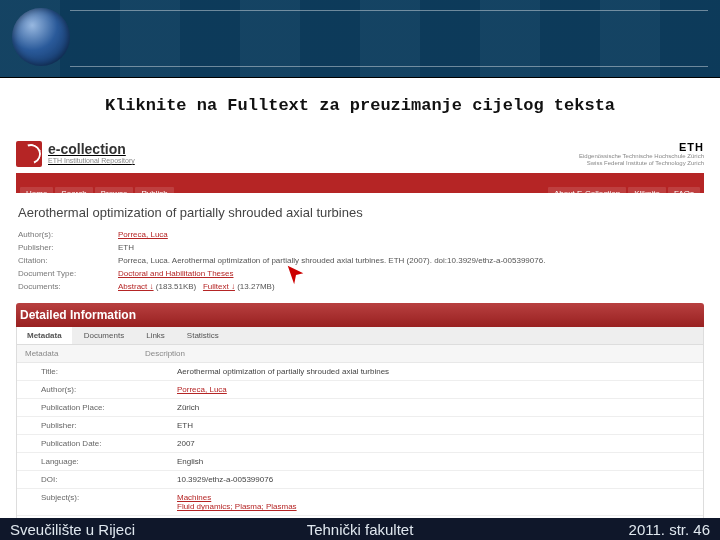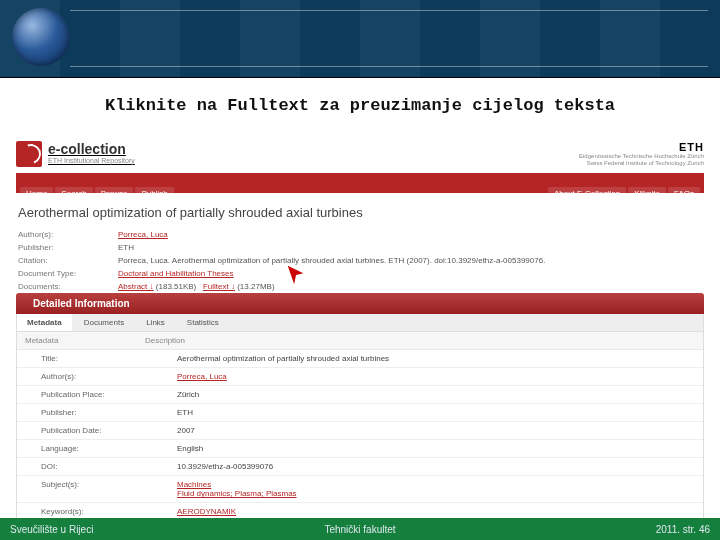--- a/index.html
+++ b/index.html
@@ -37,35 +37,35 @@
 
   .meta-table { font-size: 8px; color: #555; }
   .meta-row { display: flex; padding: 2px 2px; }
   .meta-lab { width: 100px; color: #777; }
   .meta-val { flex: 1; }
   .lnk { color: #b52525; text-decoration: underline; text-align: right; }
 
   .cursor-arrow { position: absolute; left: 285px; top: 264px; }
   .cursor-arrow svg { width: 22px; height: 22px; }
 
-  .det-bar { background: linear-gradient(#b84040,#982020); color:#fff; font-size:10px; font-weight:bold; padding:5px 17px; border-radius:3px 3px 0 0; }
+  .det-bar { margin-top: 10px; background: linear-gradient(#b84040,#982020); color:#fff; font-size:12px; font-weight:bold; padding:5px 4px; border-radius:3px 3px 0 0; }
   .tab-row { display:flex; gap:2px; background:#eee; border:1px solid #ddd; border-top:none; font-size:8px; }
   .tab-row .tab { padding:4px 10px; color:#555; cursor:pointer; }
   .tab-row .tab.active { background:#fff; font-weight:bold; }
 
   .det-table { border:1px solid #ddd; border-top:none; font-size:8px; }
   .det-head { display:flex; background:#f6f6f6; border-bottom:1px solid #e8e8e8; }
   .det-head > div { padding:4px 8px; color:#888; }
   .det-body .drow { display:flex; border-bottom:1px solid #eee; }
   .det-body .drow > div { padding:4px 8px;margin-left:16px; }
   .c1 { width: 120px; color:#666; }
   .c2 { flex:1; color:#444; }
   .c2 .lnk { display:inline; }
 
-  .footer { position:absolute; left:0; right:0; bottom:0; height:22px; background:#15803d; color:#dfe7ee; display:flex; align-items:center; font-size:10px; padding:0 10px; }
+  .footer { position:absolute; left:0; right:0; bottom:0; height:22px; background:#0f172a; color:#dfe7ee; display:flex; align-items:center; font-size:15px; padding:0 10px; }
   .footer .mid { position:absolute; left:50%; transform:translateX(-50%); }
   .footer .right { margin-left:auto; }
 </style>
 </head>
 <body>
 
 <div class="top-banner">
   <div class="globe"></div>
   <div class="banner-line l1"></div>
   <div class="banner-line l2"></div>

